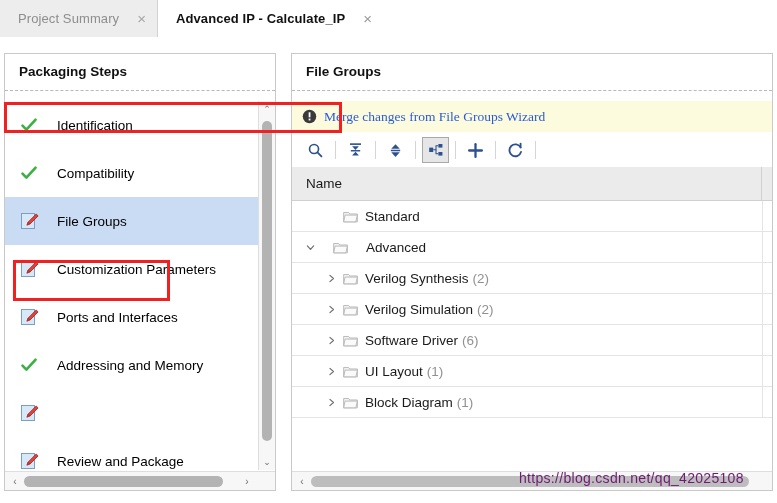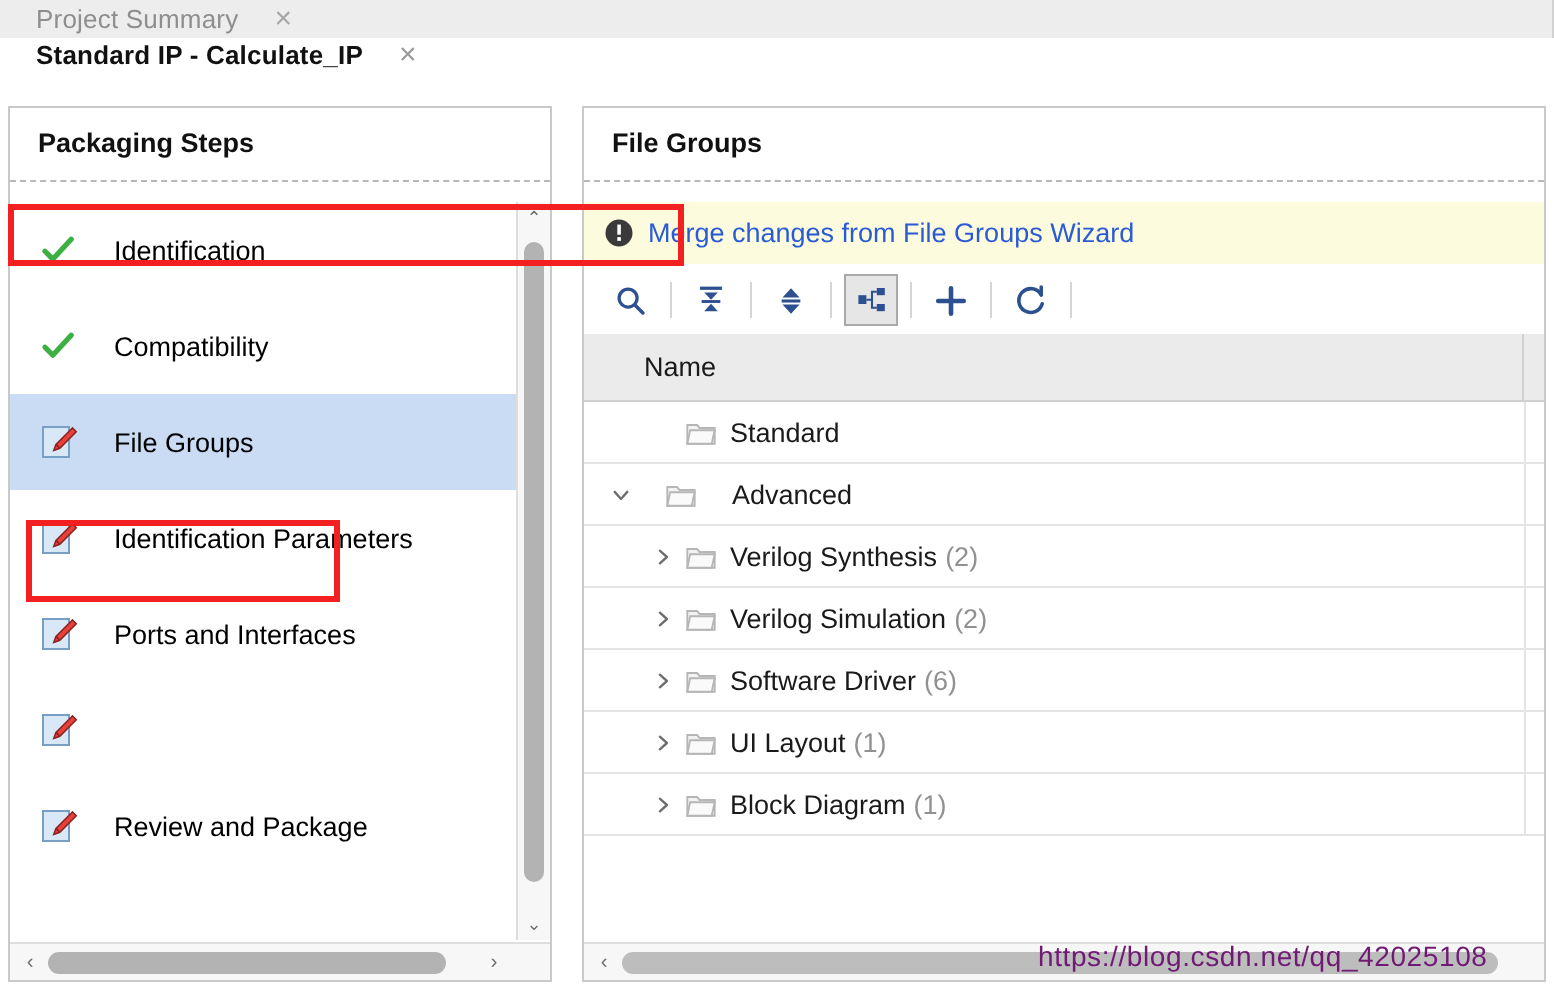--- a/index.html
+++ b/index.html
@@ -25,21 +25,20 @@
   }
 
   
   .tabbar {
     position: absolute;
     left: 0; top: 0;
     width: 777px; height: 37px;
     background: #ffffff;
     display: flex;
     align-items: stretch;
-    flex-direction: column;
   }
   .tab {
     display: flex;
     align-items: center;
     height: 37px;
     padding: 0 11px 0 18px;
     box-sizing: border-box;
     cursor: default;
     position: relative;
   }
@@ -206,20 +205,21 @@
   
   #merge-banner {
     position: absolute;
     left: 0; top: 47px;
     width: 480px; height: 31px;
     background: #fdfbdd;
     display: flex;
     align-items: center;
     padding-left: 10px;
     box-sizing: border-box;
+    font-family: Liberation Serif, serif;
   }
   .info-icon {
     width: 15px; height: 15px;
     flex: 0 0 15px;
     margin-right: 7px;
   }
   #merge-link {
     color: #2a5bd7;
     font-size: 13.5px;
     cursor: pointer;
@@ -267,21 +267,20 @@
   
   #tree-header {
     position: absolute;
     left: 0; top: 113px;
     width: 480px; height: 34px;
     background: #ebebeb;
     border-bottom: 1px solid #d0d0d0;
     display: flex;
     align-items: center;
     box-sizing: border-box;
-    padding-left: 16px;
   }
   #tree-header .th-name {
     padding-left: 14px;
     font-size: 13.5px;
     color: #1a1a1a;
     flex: 1;
   }
   #tree-header .th-col2 {
     width: 10px;
     border-left: 1px solid #d0d0d0;
@@ -372,21 +371,21 @@
 <body>
 
 <div id="app">
 
   <div class="tabbar">
     <div class="tab inactive">
       <span class="tab-label">Project Summary</span>
       <span class="tab-close">×</span>
     </div>
     <div class="tab active">
-      <span class="tab-label">Standard IP - Calculate_IP</span>
+      <span class="tab-label">Advanced IP - Calculate_IP</span>
       <span class="tab-close">×</span>
     </div>
   </div>
 
   <div class="panel" id="left-panel">
     <div class="panel-title">Packaging Steps</div>
     <div class="panel-divider"></div>
 
     <div id="steps-viewport">
       <div id="steps-list">
@@ -421,34 +420,42 @@
         </div>
 
         <div class="step-row">
           <span class="step-icon">
             <svg class="ic-edit" viewBox="0 0 20 20">
               <rect x="2.5" y="2.5" width="13" height="15" fill="#d8e8f7" stroke="#7a9fc4" stroke-width="1"></rect>
               <path d="M17.2 3.0 L9.0 11.2 L7.9 14.2 L10.9 13.1 L19.1 4.9 Z" fill="#e8413b" stroke="#8d2420" stroke-width="0.8"></path>
               <path d="M9.0 11.2 L10.9 13.1" stroke="#8d2420" stroke-width="0.8"></path>
             </svg>
           </span>
-          <span class="step-label">Identification Parameters</span>
+          <span class="step-label">Customization Parameters</span>
         </div>
 
         <div class="step-row">
           <span class="step-icon">
             <svg class="ic-edit" viewBox="0 0 20 20">
               <rect x="2.5" y="2.5" width="13" height="15" fill="#d8e8f7" stroke="#7a9fc4" stroke-width="1"></rect>
               <path d="M17.2 3.0 L9.0 11.2 L7.9 14.2 L10.9 13.1 L19.1 4.9 Z" fill="#e8413b" stroke="#8d2420" stroke-width="0.8"></path>
               <path d="M9.0 11.2 L10.9 13.1" stroke="#8d2420" stroke-width="0.8"></path>
             </svg>
           </span>
           <span class="step-label">Ports and Interfaces</span>
         </div>
 
+        <div class="step-row">
+          <span class="step-icon">
+            <svg class="ic-check" viewBox="0 0 20 20">
+                <path d="M3.5 10.6 L7.4 14.6 L16.6 4.6" stroke="#3cb043" stroke-width="2.6" fill="none" stroke-linecap="round" stroke-linejoin="round"></path>
+              </svg>
+          </span>
+          <span class="step-label">Addressing and Memory</span>
+        </div>
 
         <div class="step-row">
           <span class="step-icon">
             <svg class="ic-edit" viewBox="0 0 20 20">
               <rect x="2.5" y="2.5" width="13" height="15" fill="#d8e8f7" stroke="#7a9fc4" stroke-width="1"></rect>
               <path d="M17.2 3.0 L9.0 11.2 L7.9 14.2 L10.9 13.1 L19.1 4.9 Z" fill="#e8413b" stroke="#8d2420" stroke-width="0.8"></path>
               <path d="M9.0 11.2 L10.9 13.1" stroke="#8d2420" stroke-width="0.8"></path>
             </svg>
           </span>
         </div>

